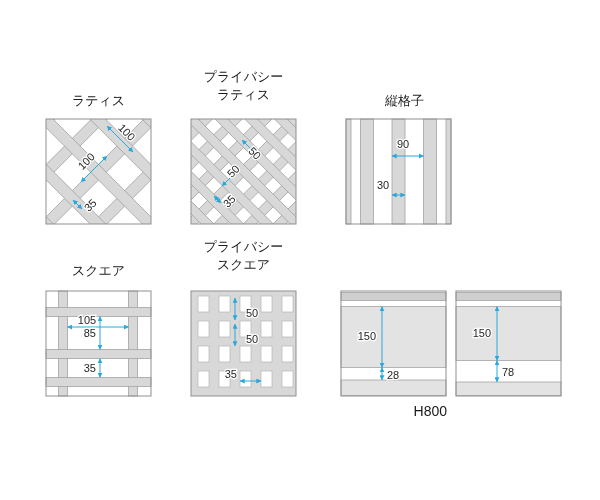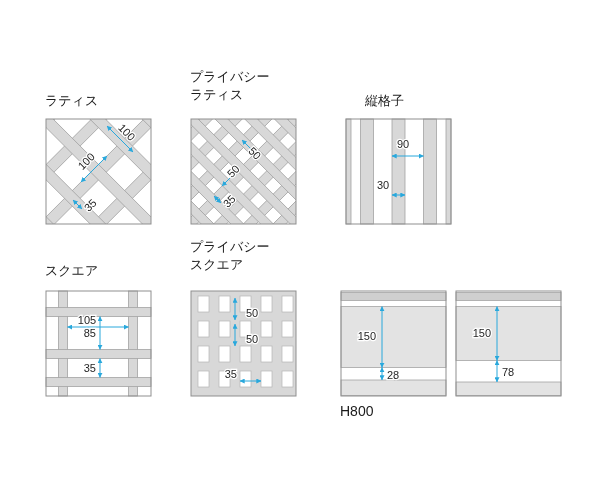--- a/index.html
+++ b/index.html
@@ -2,24 +2,24 @@
 <html><head>
 <meta charset="utf-8">
 <style>
   html,body { margin:0; padding:0; background:#fff; }
   #canvas {
     position:relative; width:600px; height:500px; background:#ffffff;
     font-family:"Liberation Sans","DejaVu Sans",sans-serif; color:#111;
     overflow:hidden;
   }
   .fig-title {
-    position:absolute; text-align:left; font-size:13px; line-height:18px; color:#1a1a1a;
+    position:absolute; text-align:center; font-size:13px; line-height:18px; color:#1a1a1a;
   }
   .panel { position:absolute; }
-  .h-label { position:absolute; text-align:left; font-size:14px; color:#1a1a1a; }
+  .h-label { position:absolute; text-align:right; font-size:14px; color:#1a1a1a; }
 
   .panelbg { fill:#ffffff; }
   .frame   { fill:none; stroke:#8f8f8f; stroke-width:1; }
   .slat    { fill:#d8d8d8; stroke:#a3a3a3; stroke-width:0.8; }
   .board   { fill:#e3e3e3; stroke:#a3a3a3; stroke-width:0.8; }
   .rail    { fill:#cfcfcf; stroke:#a3a3a3; stroke-width:0.8; }
   .gridbg  { fill:#d8d8d8; stroke:none; }
   .opening { fill:#ffffff; stroke:#b5b5b5; stroke-width:0.7; }
   .dimline { stroke:#29a8dc; stroke-width:1; fill:none; }
   .dimtext {
@@ -109,21 +109,21 @@
     </g>
     <rect class="frame" x="1" y="1" width="105" height="105"></rect>
     <line class="dimline" x1="52" y1="22" x2="67" y2="37" marker-start="url(#arr)" marker-end="url(#arr)"></line>
     <text class="dimtext" x="62" y="38" text-anchor="middle" transform="rotate(45 62 38)">50</text>
     <line class="dimline" x1="32" y1="68" x2="47" y2="53" marker-start="url(#arr)" marker-end="url(#arr)"></line>
     <text class="dimtext" x="46" y="56" text-anchor="middle" transform="rotate(-45 46 56)">50</text>
     <line class="dimline" x1="24" y1="78" x2="31" y2="85" marker-start="url(#arr)" marker-end="url(#arr)"></line>
     <text class="dimtext" x="42" y="86" text-anchor="middle" transform="rotate(-45 42 86)">35</text>
   </svg>
 
-  <div class="fig-title" style="left:365px; top:92px; width:107px">
+  <div class="fig-title" style="left:351px; top:92px; width:107px">
     <span>縦格子</span>
   </div>
   <svg class="panel" style="left:345px; top:118px" width="107" height="107" viewBox="0 0 107 107">
     <rect class="panelbg" x="1" y="1" width="105" height="105"></rect>
     <g>
       <rect class="slat" x="1" y="1" width="5" height="105"></rect>
       <rect class="slat" x="101" y="1" width="5" height="105"></rect>
       <rect class="slat" x="15.5" y="1" width="13" height="105"></rect>
       <rect class="slat" x="47" y="1" width="13" height="105"></rect>
       <rect class="slat" x="78.5" y="1" width="13" height="105"></rect>

